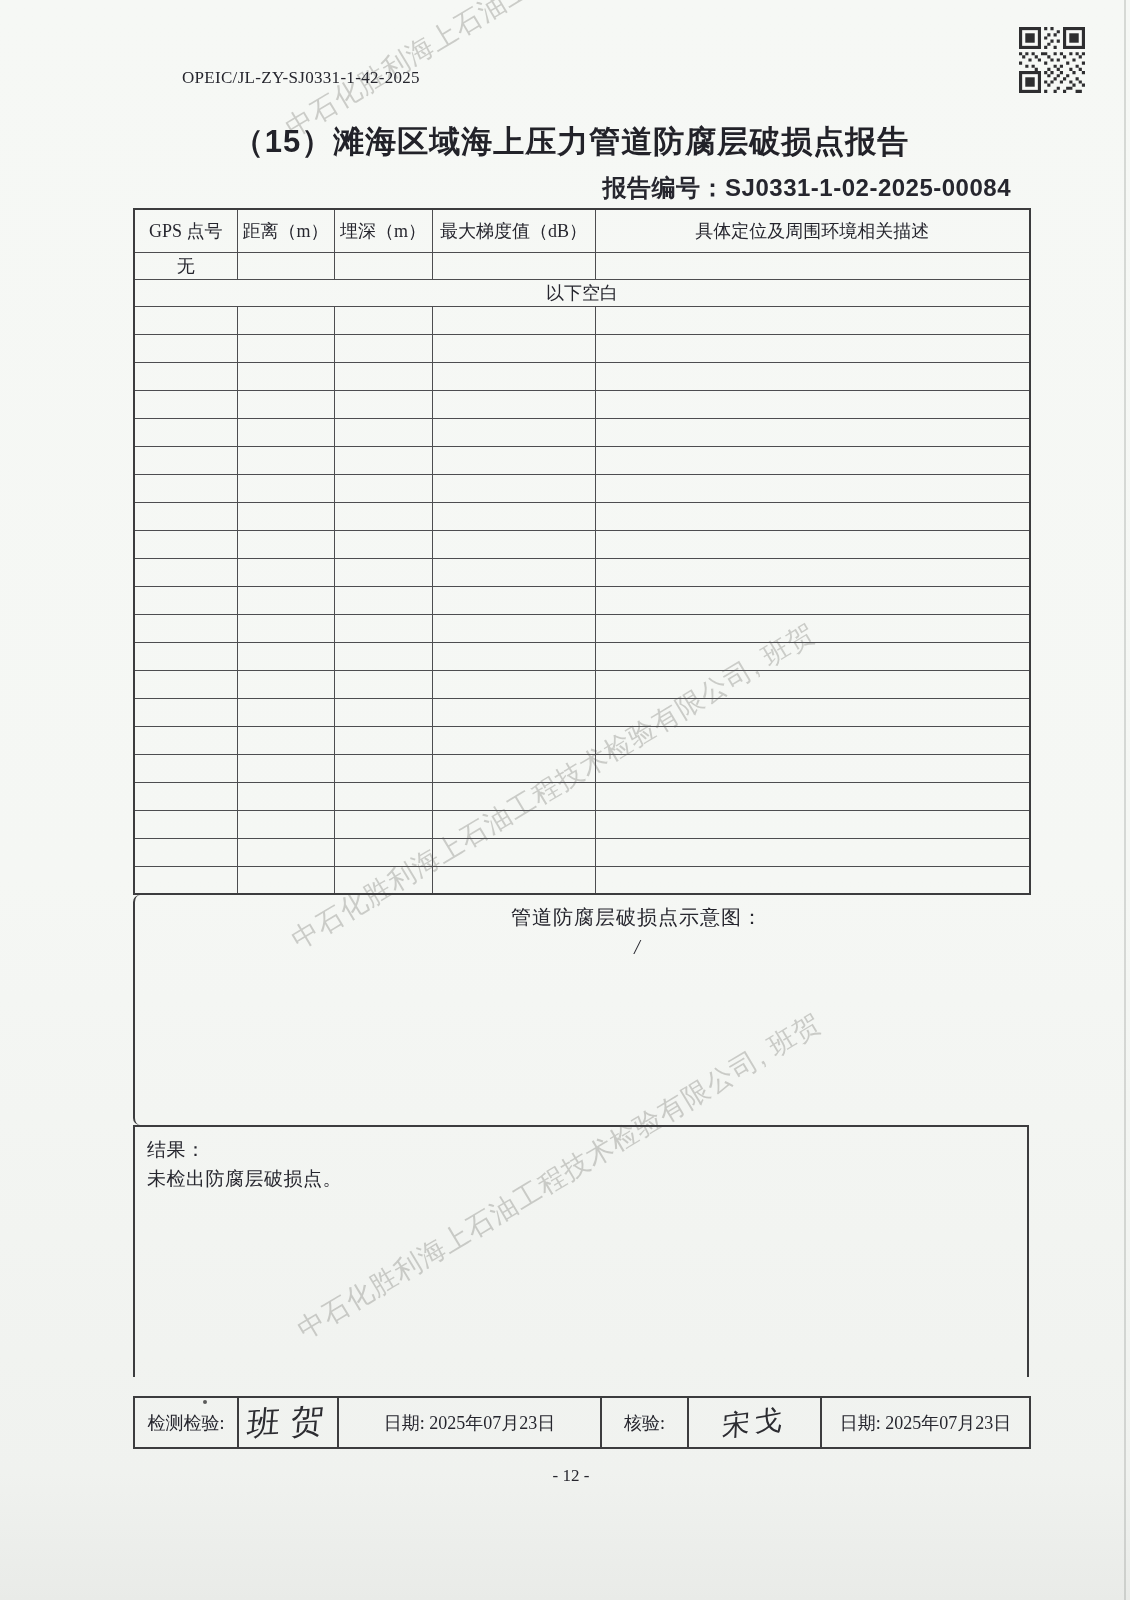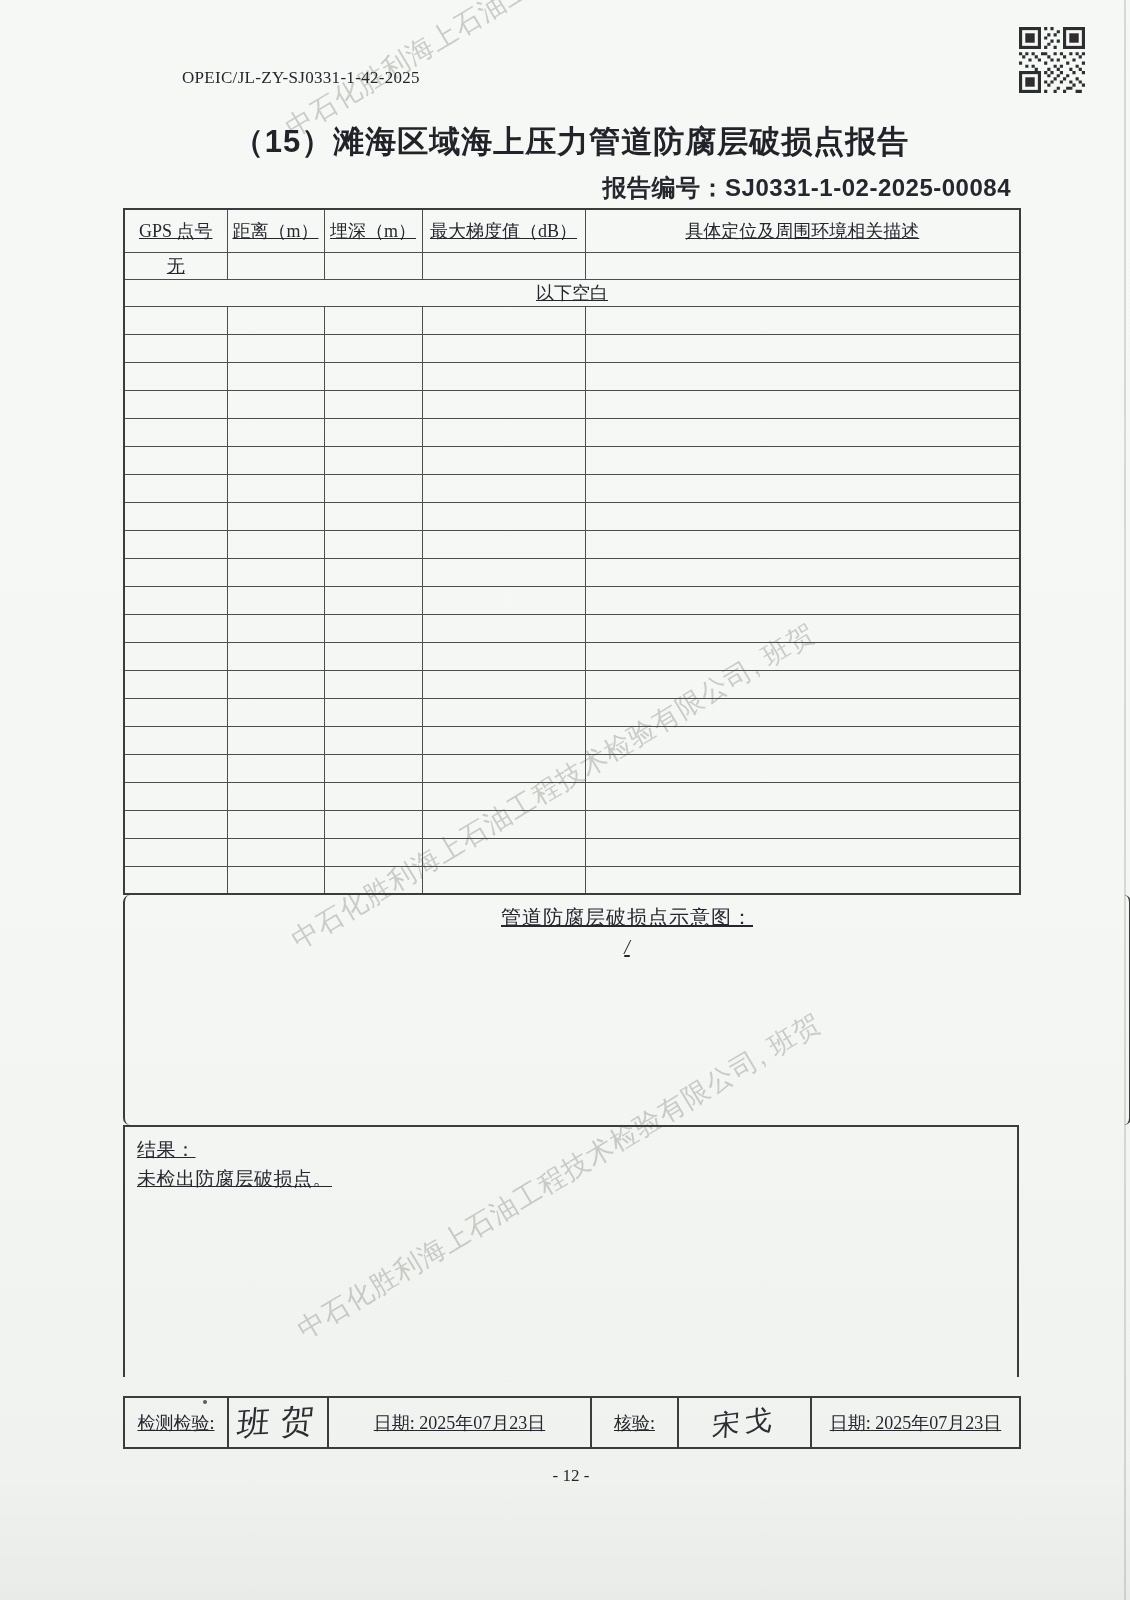--- a/index.html
+++ b/index.html
@@ -31,21 +31,21 @@
     position:absolute; left:123px; top:121px; width:896px; margin:0; z-index:2;
     text-align:center; font-size:31px; font-weight:bold; letter-spacing:1px;
     font-family:"Liberation Sans","DejaVu Sans",sans-serif; color:#222229;
   }
   .report-no{
     position:absolute; right:119px; top:172px; z-index:2;
     font-size:24px; font-weight:bold; letter-spacing:0.5px;
     font-family:"Liberation Sans","DejaVu Sans",sans-serif;
   }
   
-  .sheet{position:absolute; left:123px; top:208px; width:896px; z-index:1;text-decoration:underline;}
+  .sheet{position:absolute; left:133px; top:208px; width:896px; z-index:1;}
   table.main{border-collapse:collapse; table-layout:fixed; width:896px; border:2px solid #3c3c3e;}
   table.main th, table.main td{
     border:1px solid #4d4d50; padding:0; text-align:center;
     font-size:18px; font-weight:normal; color:#26262e; overflow:hidden;
   }
   tr.hdr{height:43px;}
   tr.r-first{height:27px;}
   tr.r-note{height:27px;margin-left:14px;}
   tbody.empties tr{height:28px;}
   .diagram-box{

